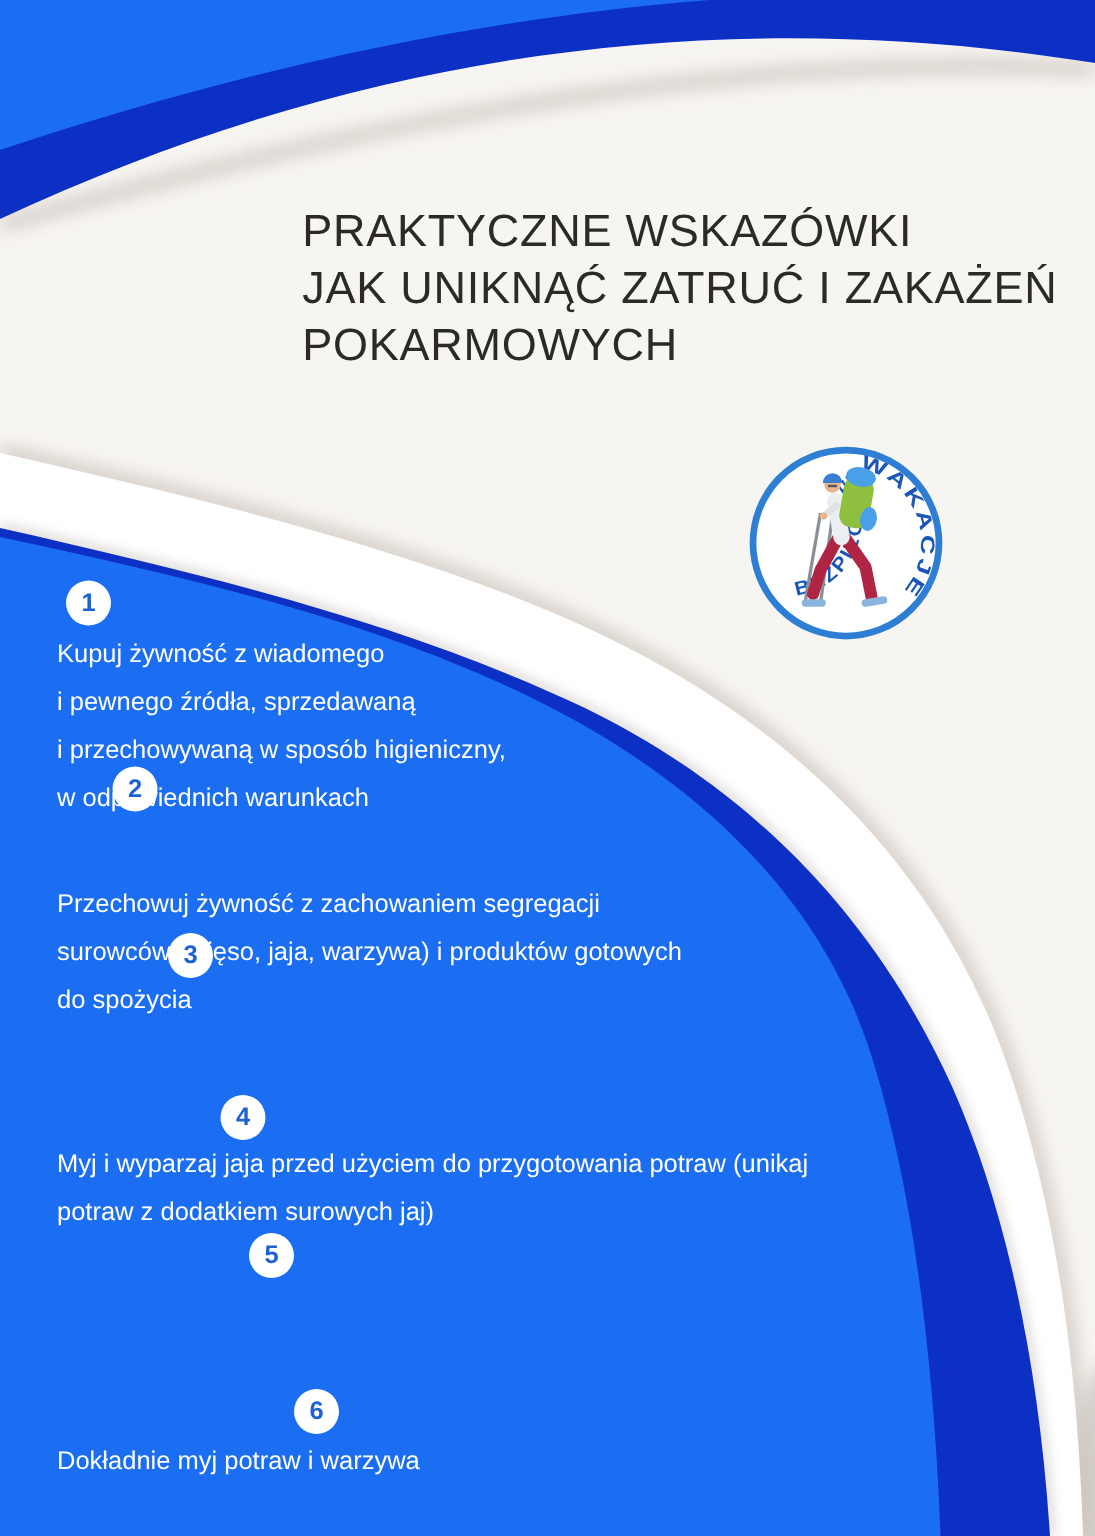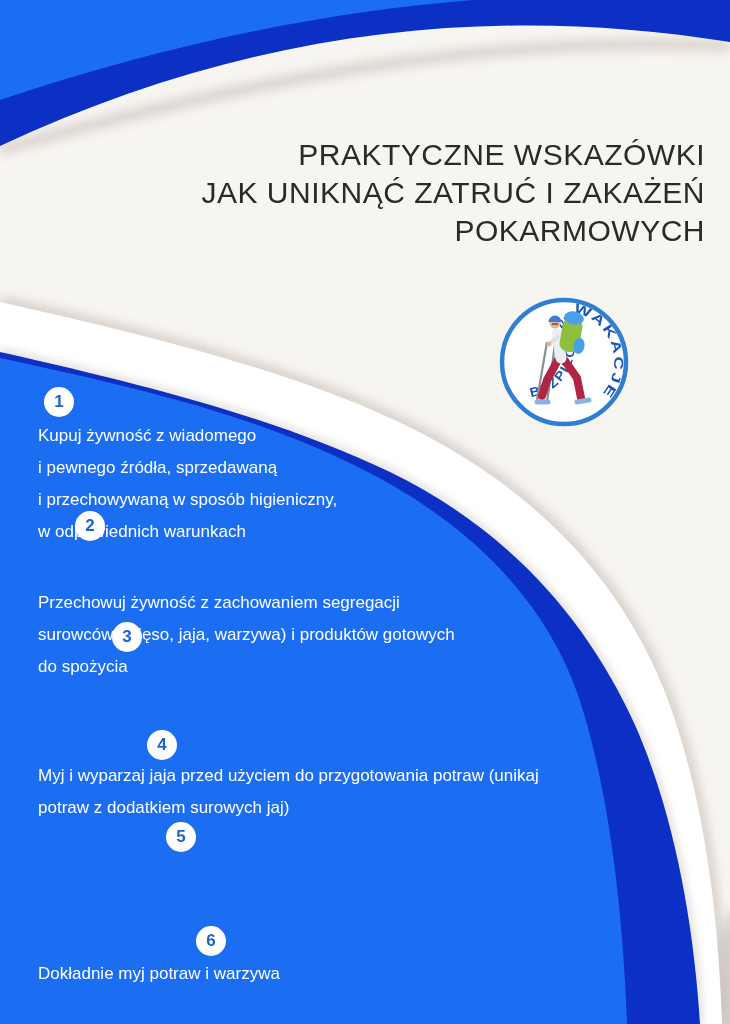--- a/index.html
+++ b/index.html
@@ -7,21 +7,20 @@
     position:relative;
     width:730px;height:1024px;
     overflow:hidden;
     background:#f7f5f2;
     font-family:"Liberation Sans", sans-serif;
   }
   .bg-svg{position:absolute;left:0;top:0;width:730px;height:1024px;display:block;}
   .title{
     position:absolute;
     right:25px;top:136px;
-    text-align:right;
     font-size:30px;
     line-height:38px;
     font-weight:500;
     color:#2b2a29;
     letter-spacing:.5px;
     white-space:pre-line;
   }
   .num-circle{
     position:absolute;
     width:30px;height:30px;

